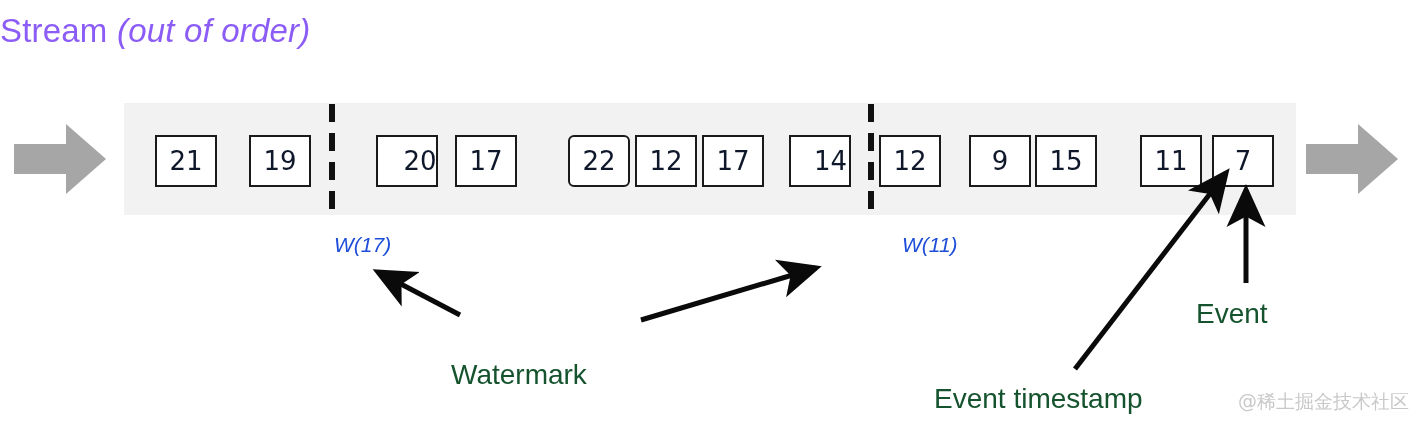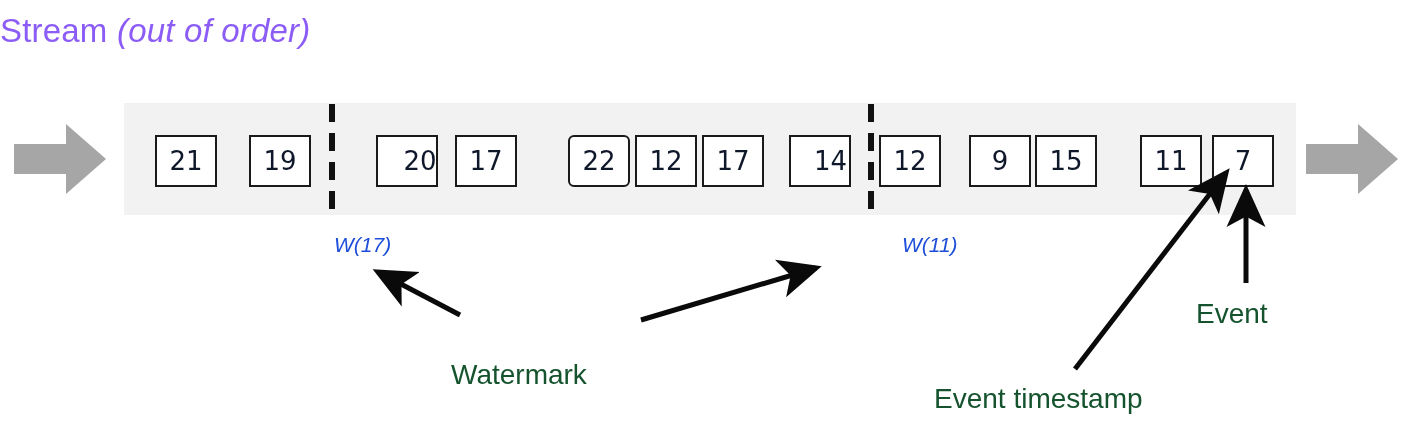--- a/index.html
+++ b/index.html
@@ -165,14 +165,15 @@
       <marker id="ah" markerWidth="9" markerHeight="9" refX="7.4" refY="4.5" orient="auto" markerUnits="strokeWidth">
         <path d="M0,0.6 L8.6,4.5 L0,8.4 L2.1,4.5 Z" fill="#0a0a0a"></path>
       </marker>
     </defs>
     <line x1="460" y1="315" x2="378" y2="272" stroke="#0a0a0a" stroke-width="5" marker-end="url(#ah)"></line>
     <line x1="641" y1="320" x2="816" y2="268" stroke="#0a0a0a" stroke-width="5" marker-end="url(#ah)"></line>
     <line x1="1075" y1="369" x2="1226" y2="173" stroke="#0a0a0a" stroke-width="5" marker-end="url(#ah)"></line>
     <line x1="1246" y1="283" x2="1246" y2="190" stroke="#0a0a0a" stroke-width="5" marker-end="url(#ah)"></line>
   </svg>
 
+  <div id="site-watermark">@稀土掘金技术社区</div>
 
 </div>
 
 </body></html>

